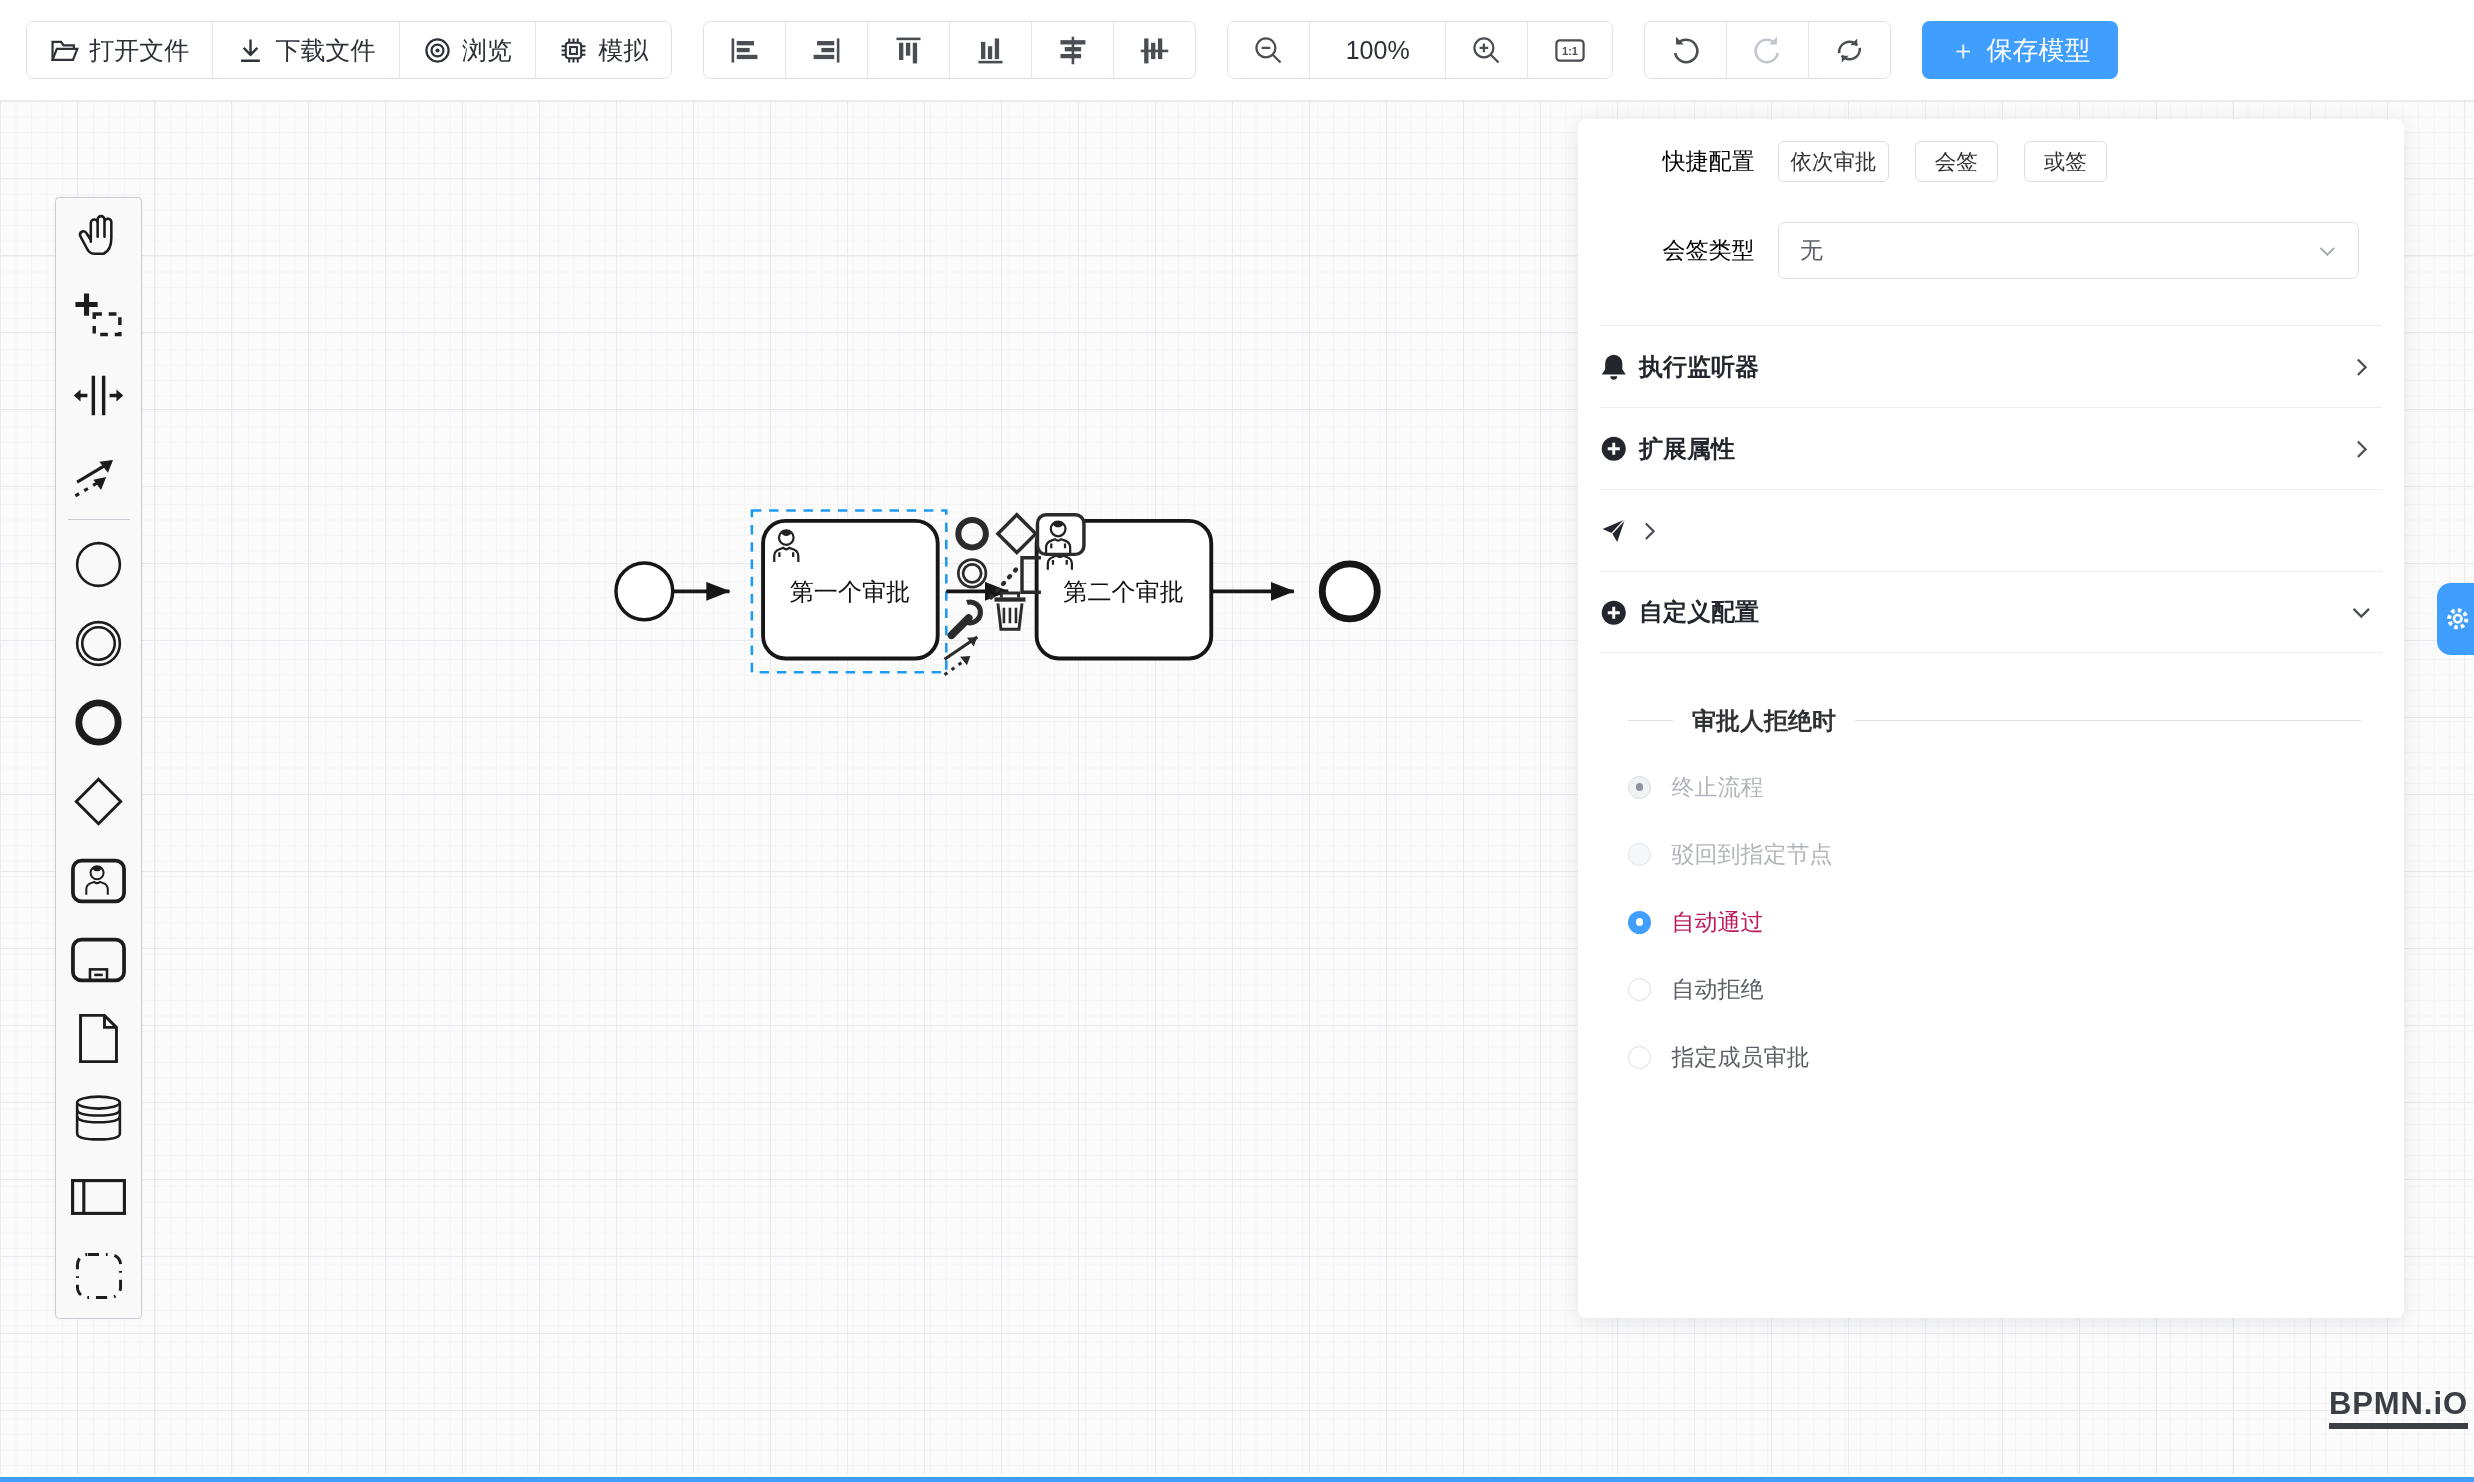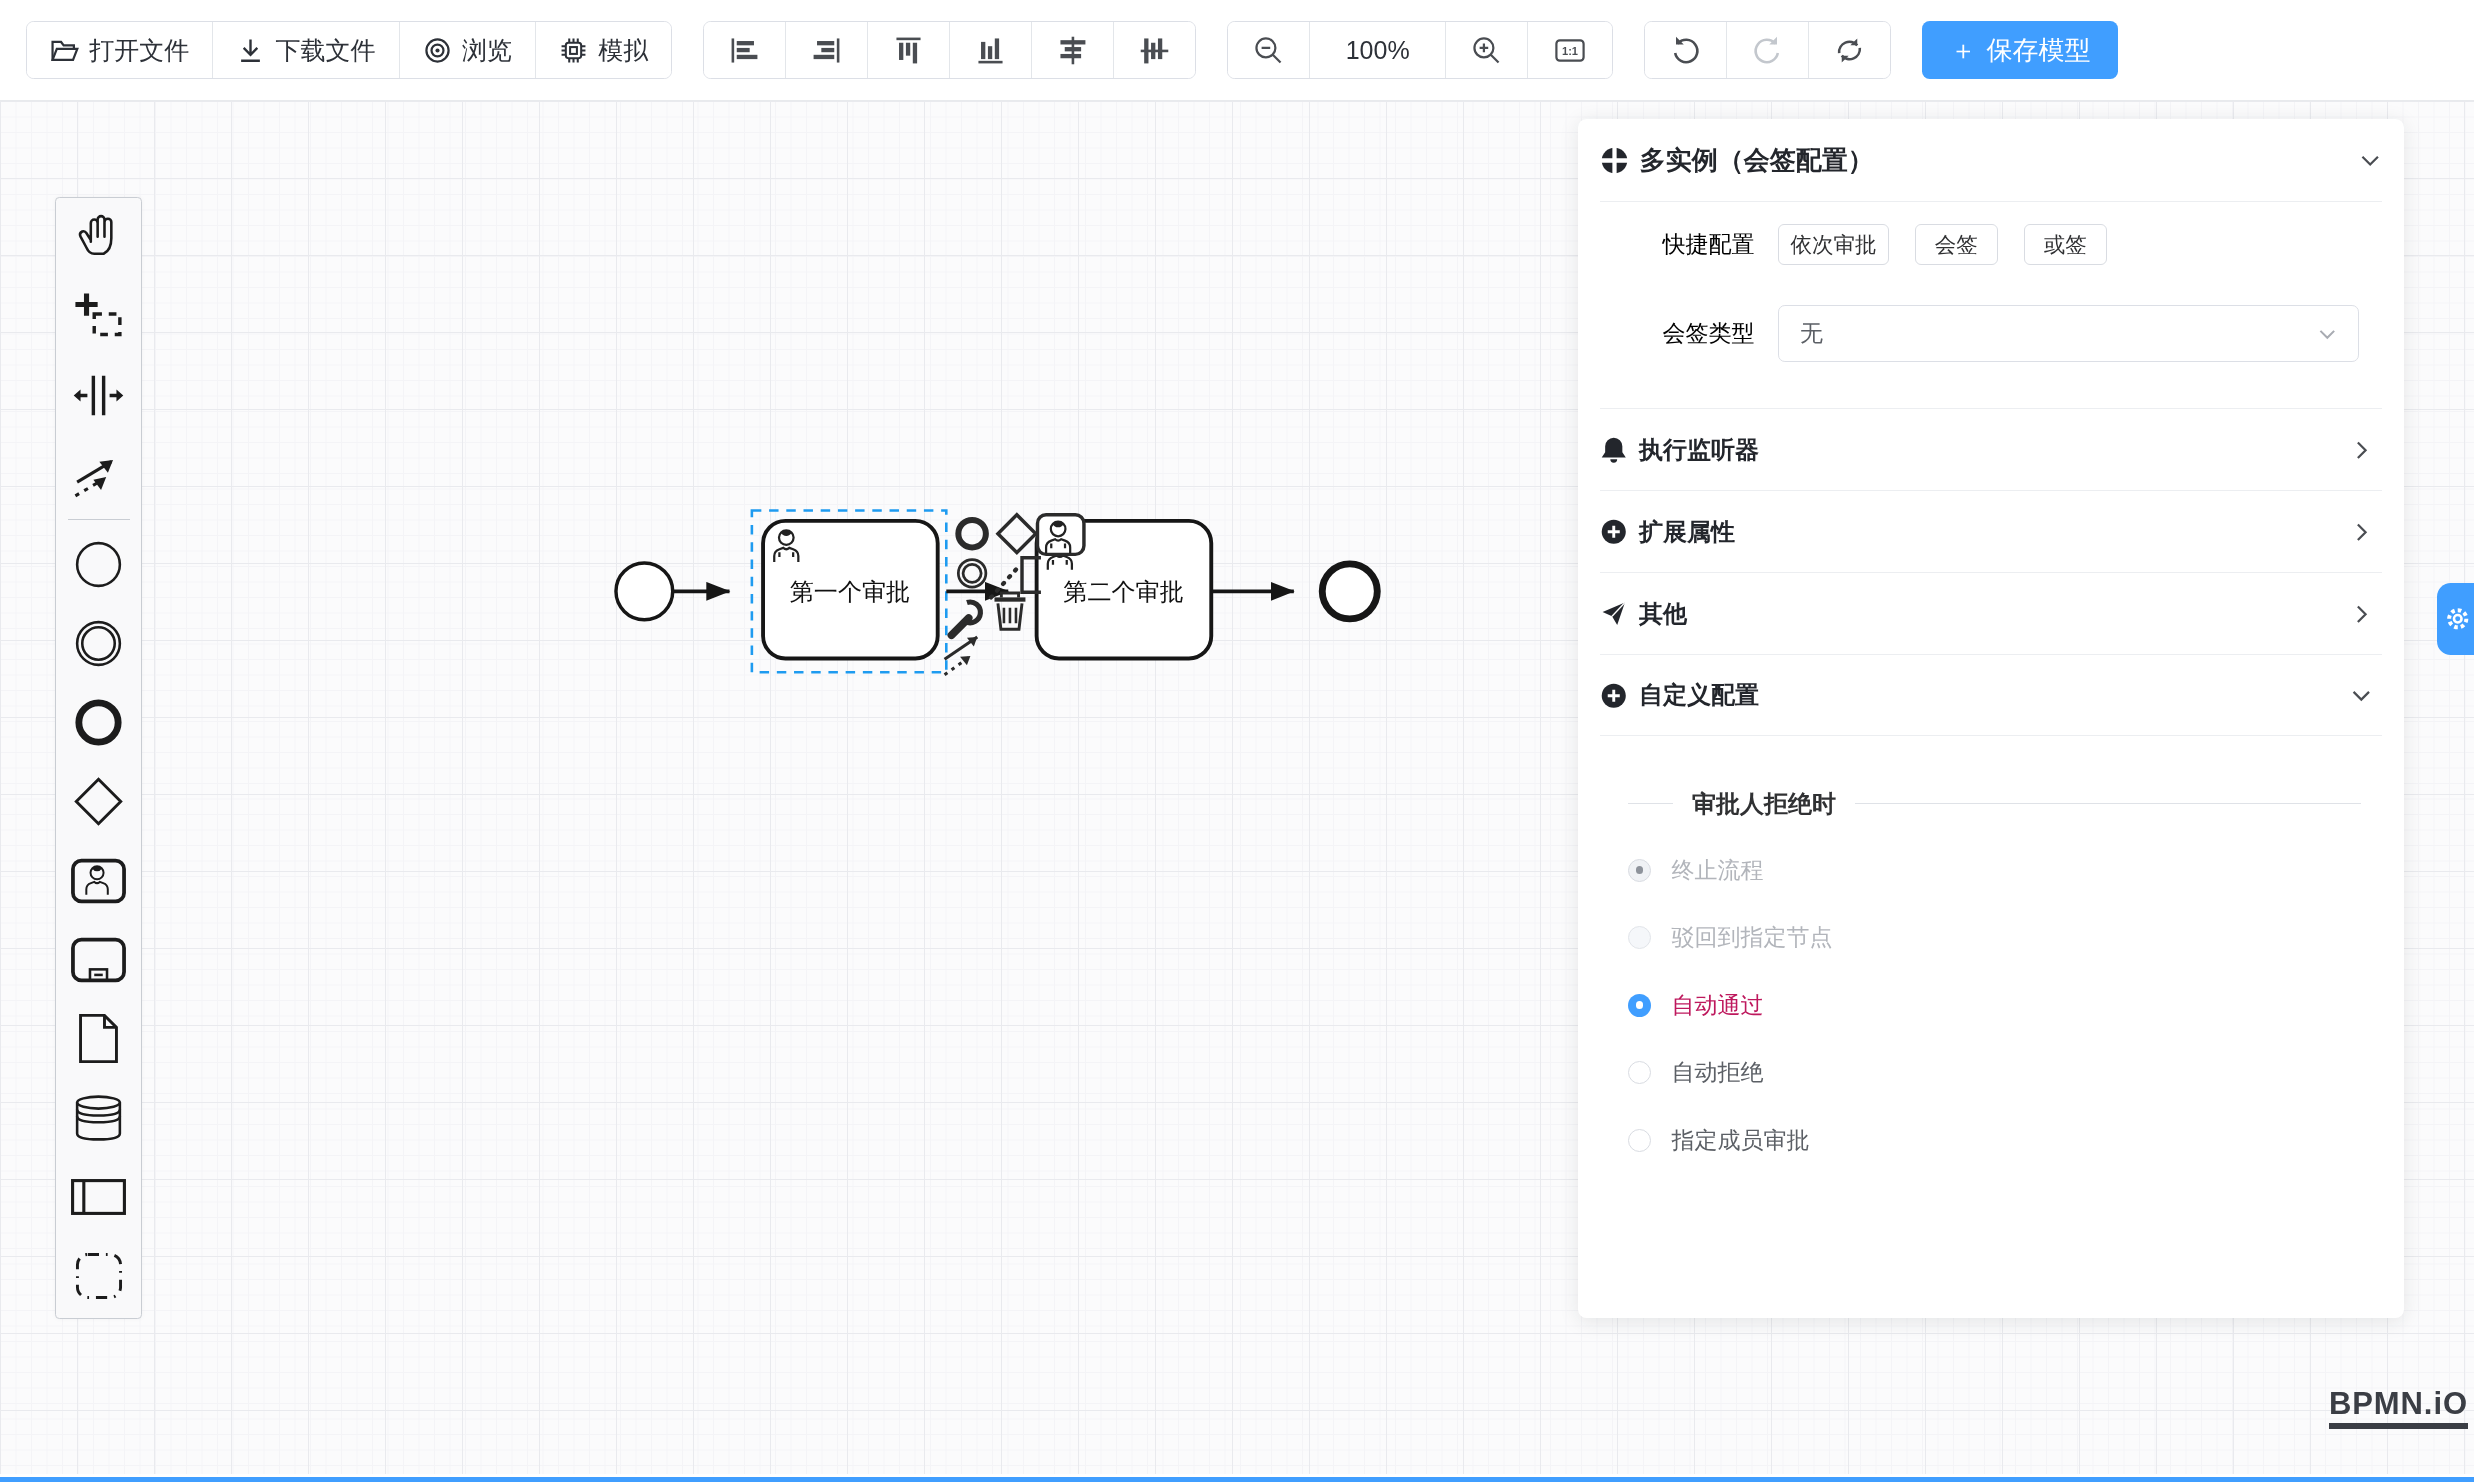--- a/index.html
+++ b/index.html
@@ -425,30 +425,20 @@
       </svg>
     </div>
     <div class="pal-item">
       <svg width="50" height="50" viewBox="0 0 58 58" fill="none" stroke="#1c1c1c" stroke-width="3.4">
         <rect x="4" y="4" width="50" height="50" rx="12" stroke-dasharray="13 8 2 8"></rect>
       </svg>
     </div>
   </div>
 
   <aside class="panel">
-    <div class="panel-header">
-      <svg width="29" height="29" viewBox="0 0 34 34">
-        <circle cx="17" cy="17" r="15" fill="#23262c"></circle>
-        <path d="M17 0 v34 M0 17 h34" stroke="#fff" stroke-width="5"></path>
-      </svg>
-      <div class="panel-title">多实例（会签配置）</div>
-      <svg width="22.4" height="22.4" viewBox="0 0 26 26" fill="none" stroke="#4a4d52" stroke-width="2.6">
-        <path d="M4 9 l9 9 9-9"></path>
-      </svg>
-    </div>
 
     <div class="form-block">
       <div class="form-row">
         <div class="form-label">快捷配置</div>
         <div class="chip-group">
           <button class="chip">依次审批</button>
           <button class="chip">会签</button>
           <button class="chip">或签</button>
         </div>
       </div>
@@ -482,21 +472,20 @@
         <div class="collapse-label">扩展属性</div>
         <svg width="20.6" height="20.6" viewBox="0 0 24 24" fill="none" stroke="#4a4d52" stroke-width="2.6">
           <path d="M8 3 l9 9 -9 9"></path>
         </svg>
       </div>
       <div class="collapse-row">
         <svg width="27.5" height="27.5" viewBox="0 0 32 32">
           <path d="M3 14 L29 3 L20 29 L14 19 Z" fill="#23262c"></path>
             <path d="M14 19 L29 3" stroke="#fff" stroke-width="1.6"></path>
         </svg>
-        <div class="collapse-label">其他</div>
         <svg width="20.6" height="20.6" viewBox="0 0 24 24" fill="none" stroke="#4a4d52" stroke-width="2.6">
           <path d="M8 3 l9 9 -9 9"></path>
         </svg>
       </div>
       <div class="collapse-row">
         <svg width="27.5" height="27.5" viewBox="0 0 32 32">
           <circle cx="16" cy="16" r="14" fill="#23262c"></circle>
             <path d="M16 9 v14 M9 16 h14" stroke="#fff" stroke-width="3.4"></path>
         </svg>
         <div class="collapse-label">自定义配置</div>

